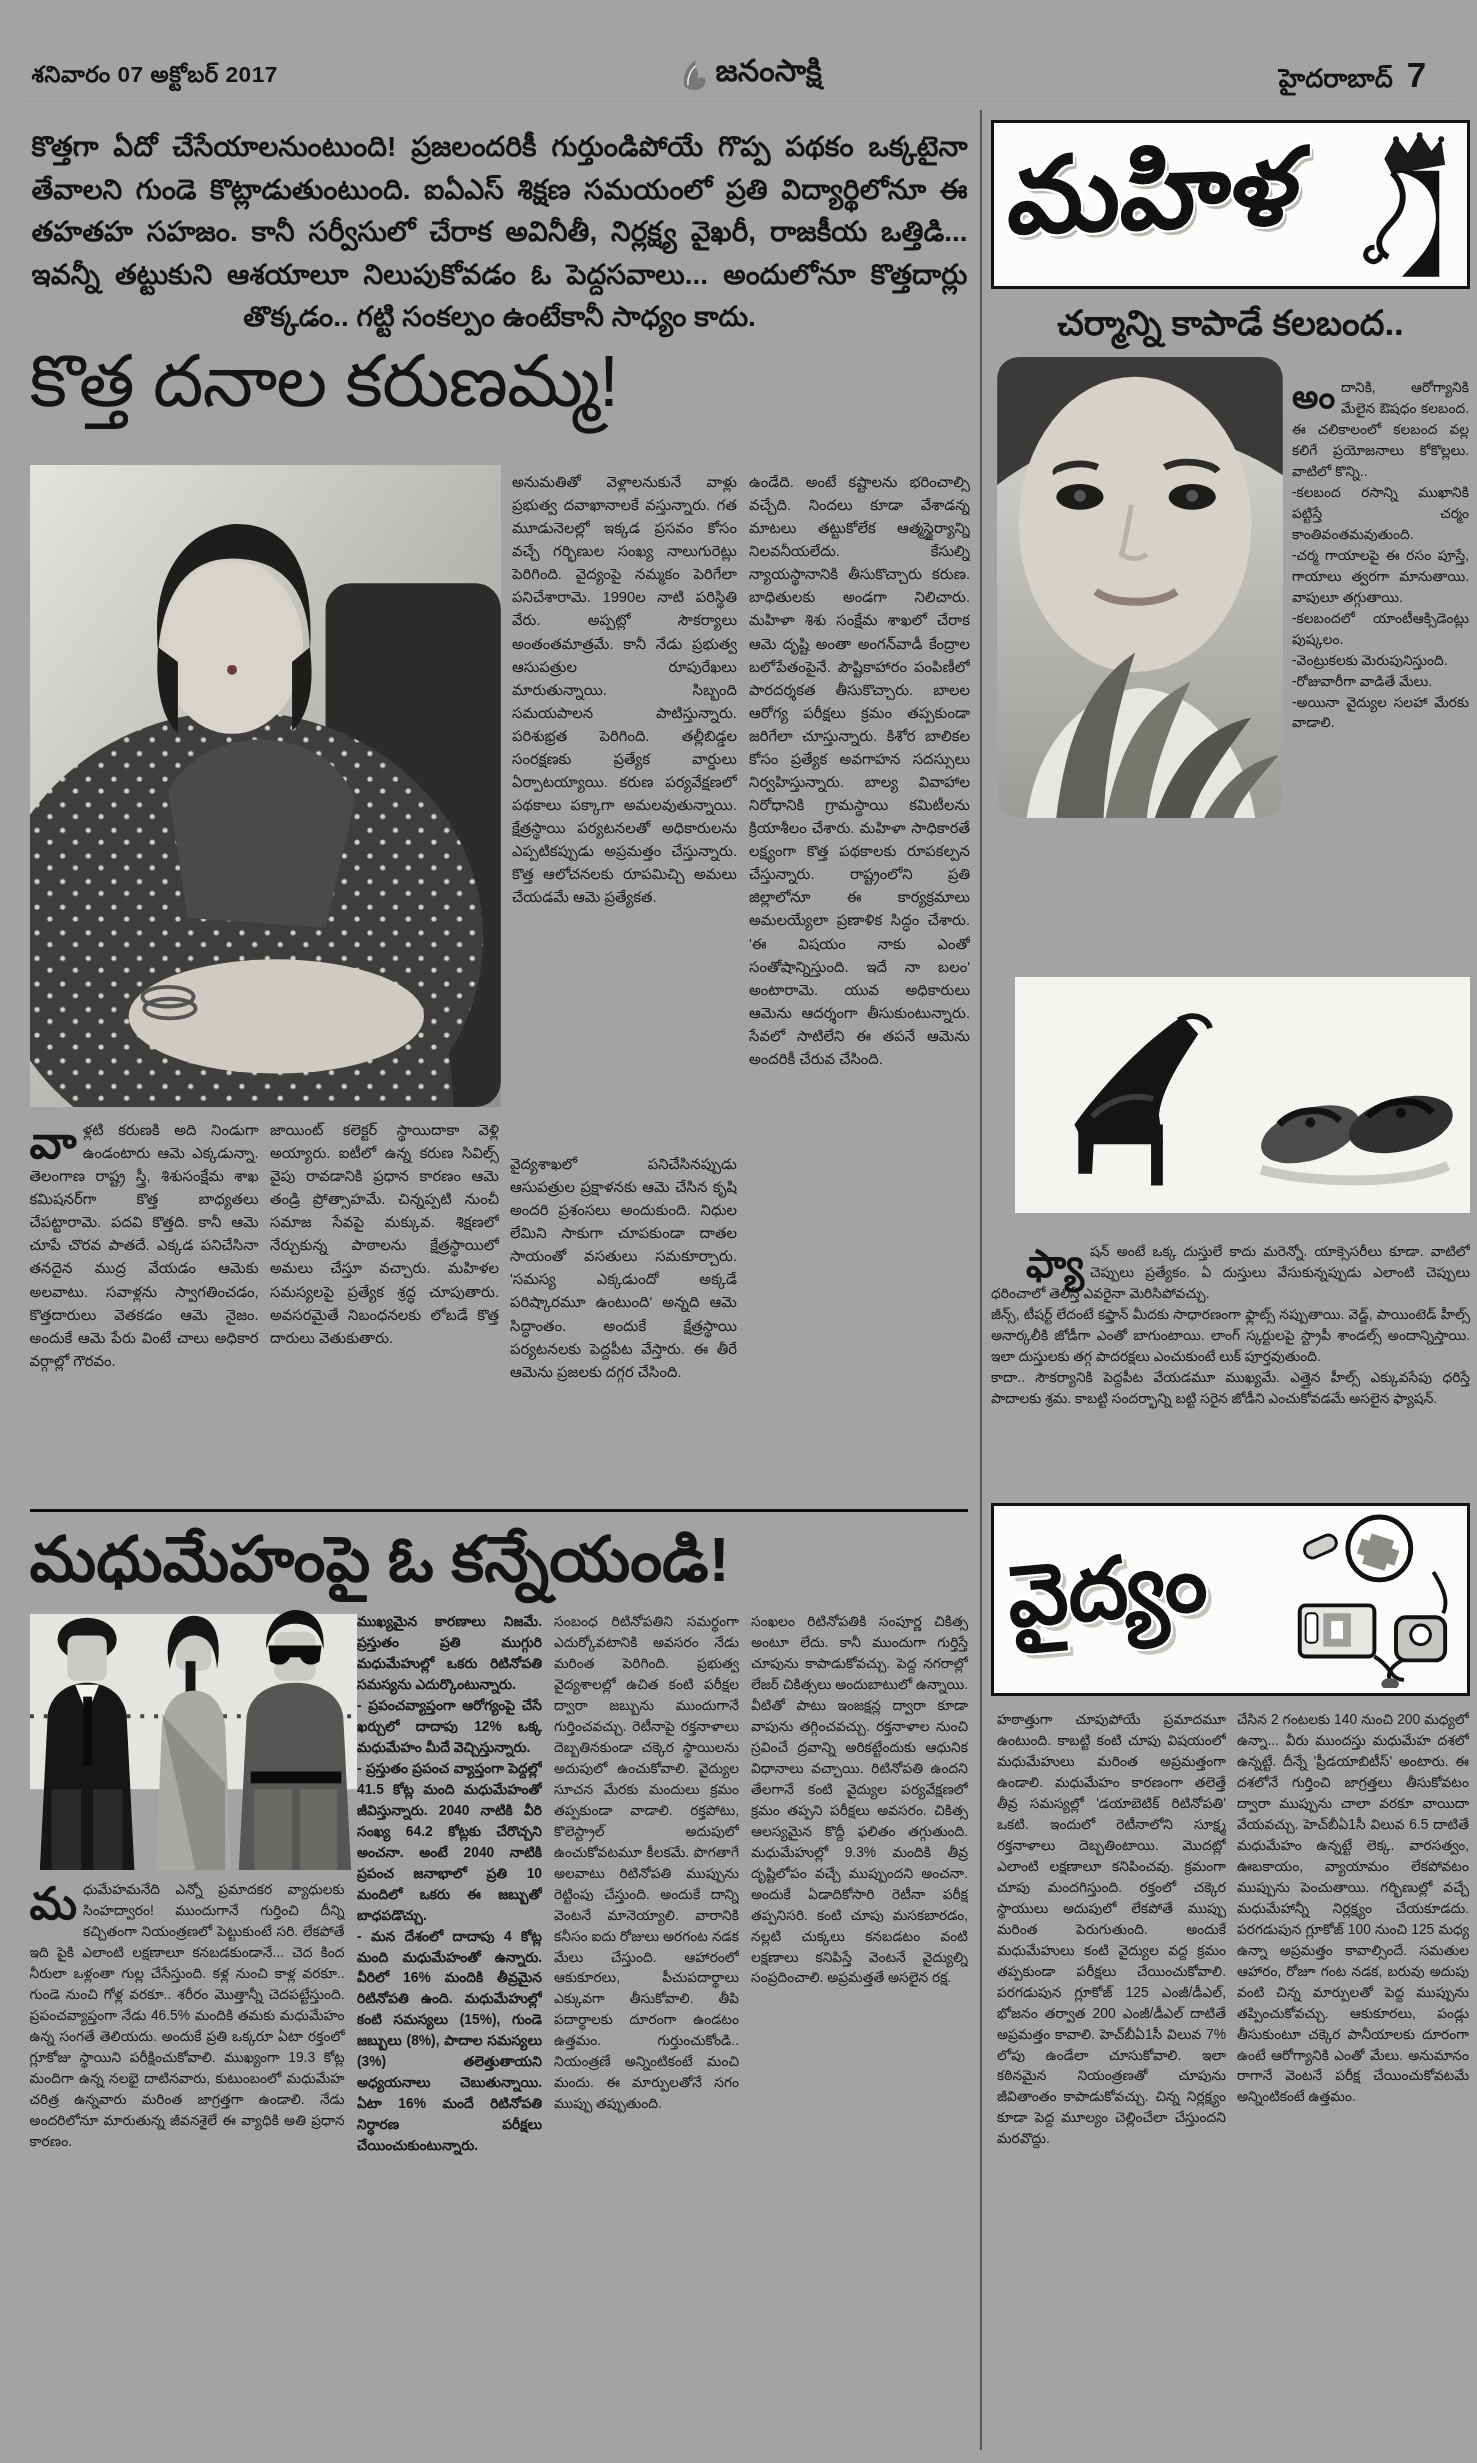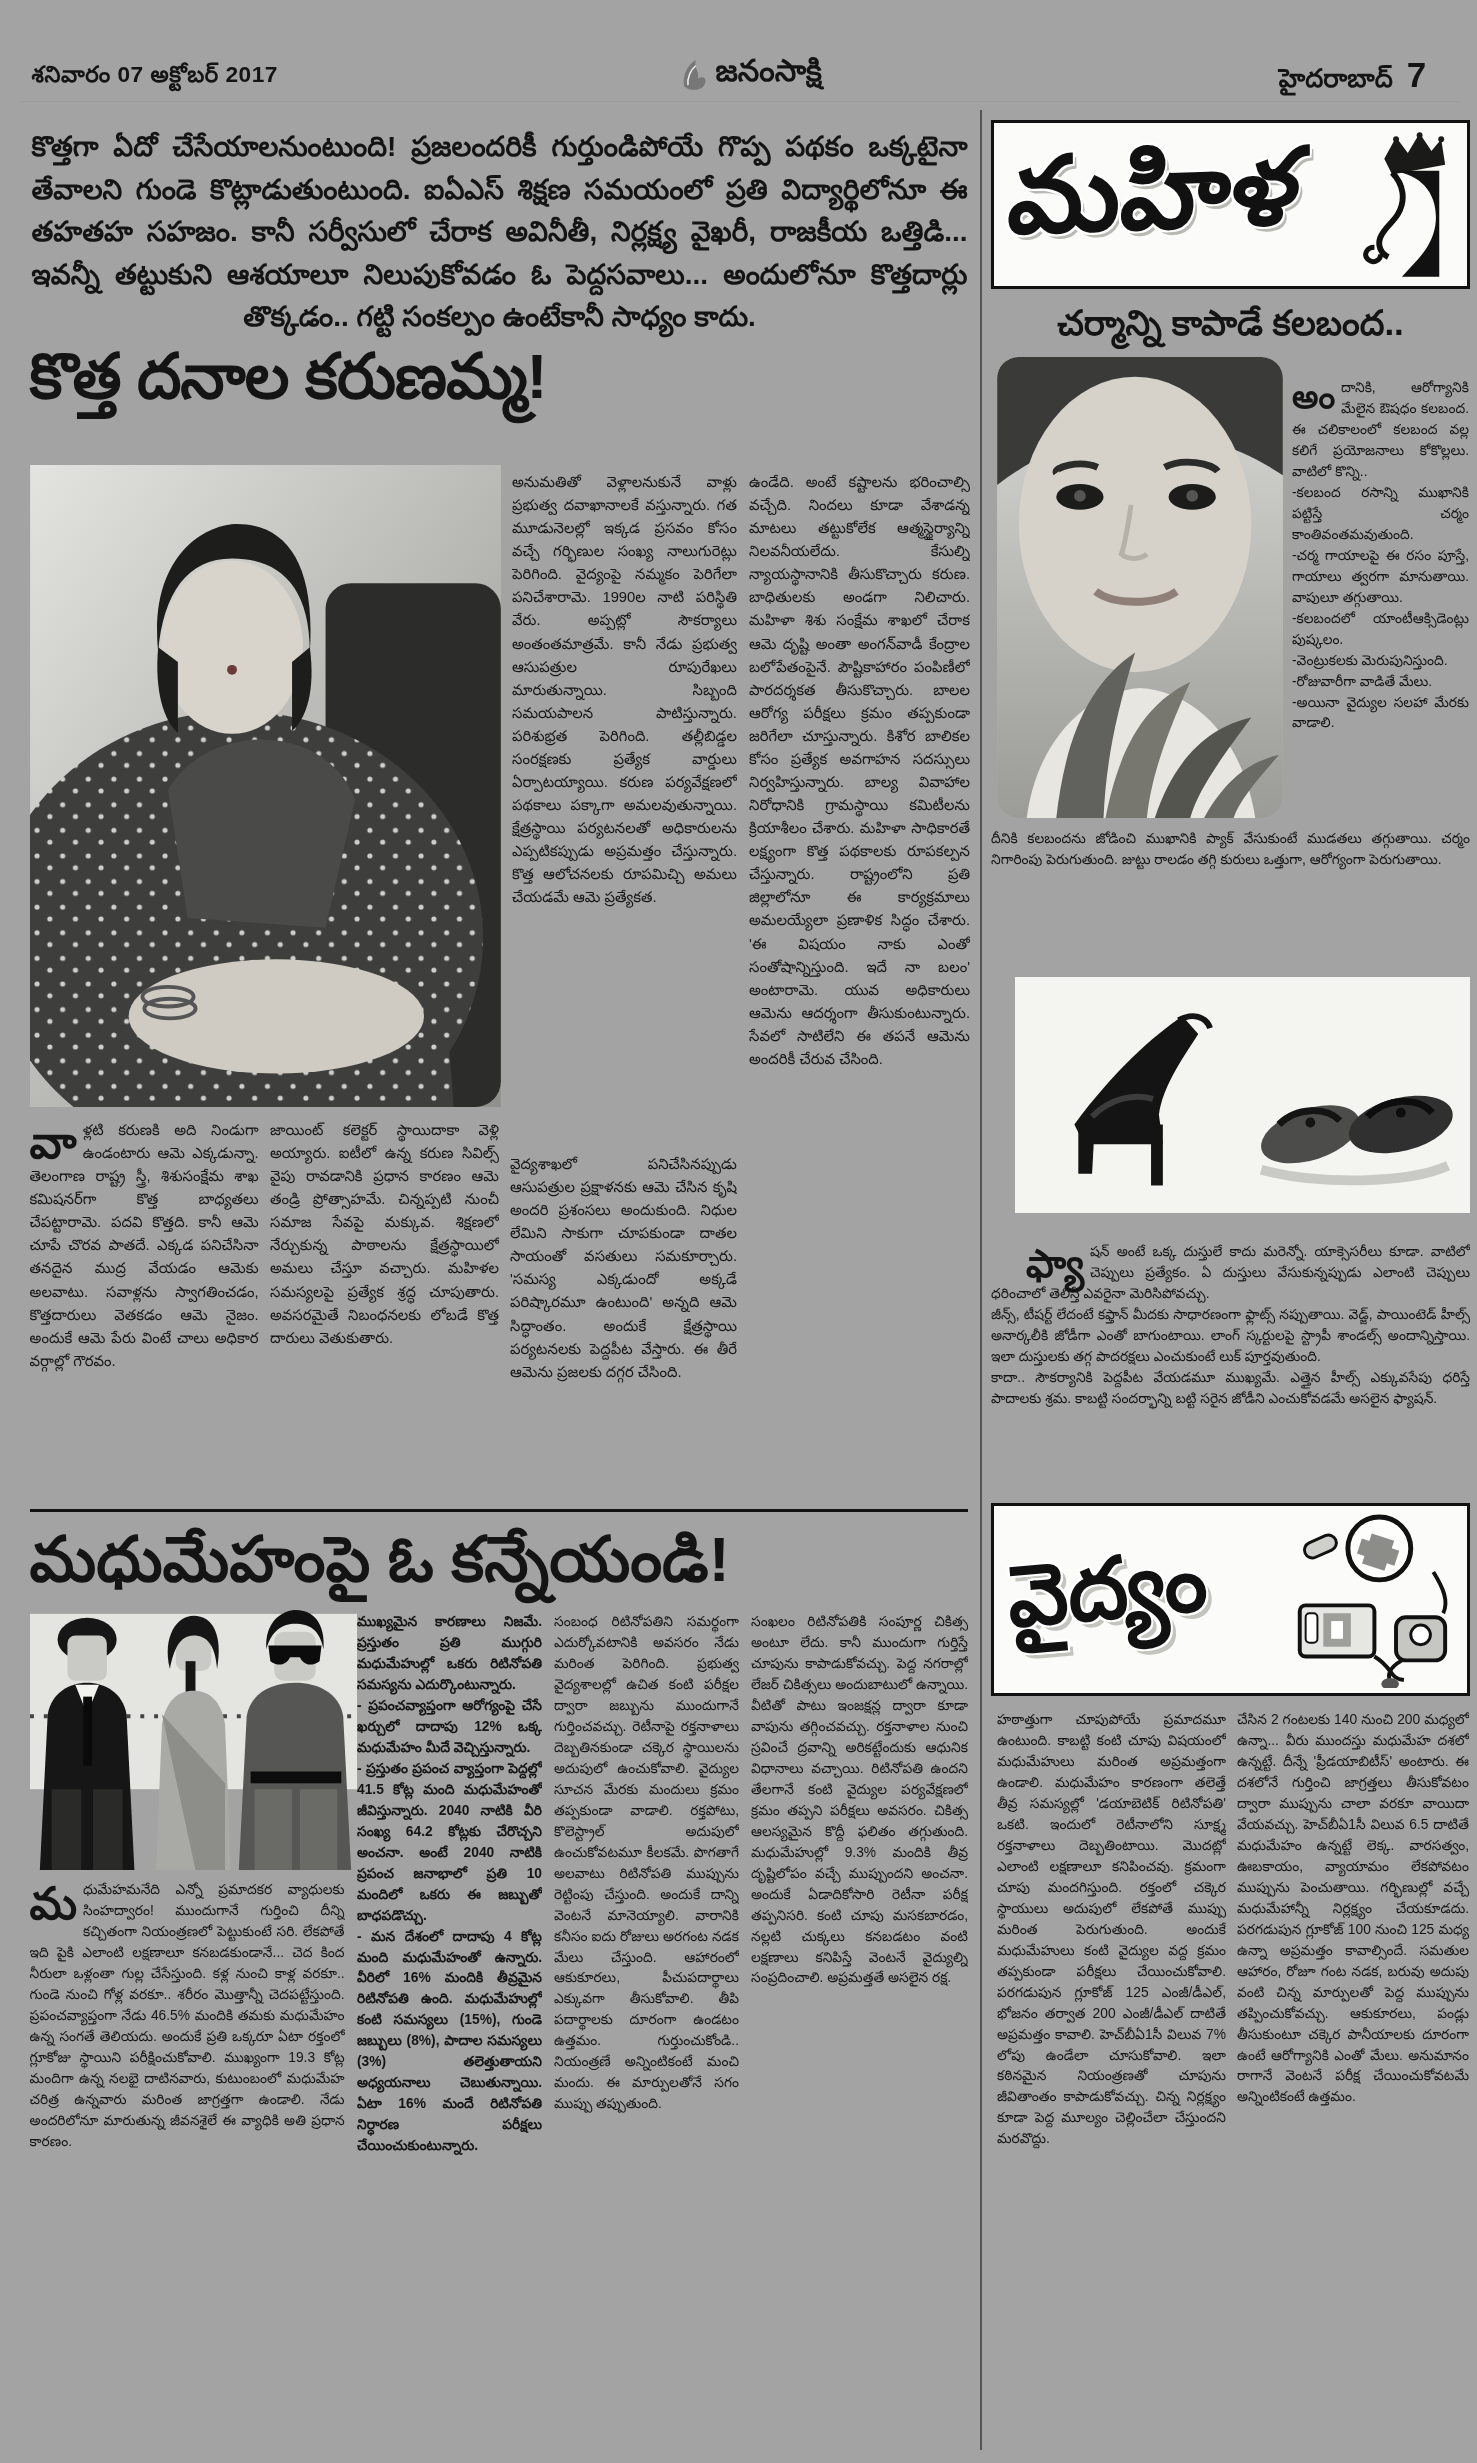--- a/index.html
+++ b/index.html
@@ -11,21 +11,21 @@
   .thinrule{background:#9a9a96;}
   .vrule{background:#555;}
   
   .hdr-date{font-size:22.7px;font-weight:bold;letter-spacing:0.5px;}
   .hdr-logo{display:flex;align-items:center;gap:5.9px;font-size:30.5px;font-weight:800;}
   .hdr-right{display:flex;align-items:baseline;gap:13.8px;justify-content:center;font-weight:bold;}
   .hdr-city{font-size:25.6px;}
   .hdr-page{font-size:35px;font-weight:800;}
   
   .lead{font-size:28px;font-weight:bold;line-height:1.52;text-align:justify;text-align-last:center;}
-  .headline-main{font-size:63px;font-weight:700;line-height:1.12;letter-spacing:-1px;white-space:nowrap;}
+  .headline-main{font-size:72px;font-weight:400;line-height:1.12;letter-spacing:-1px;white-space:nowrap;}
   .headline-d{font-size:63px;font-weight:800;line-height:1.1;white-space:nowrap;}
   .headline-sub{font-size:35px;font-weight:800;text-align:center;}
   .headline-sub2{font-size:39px;font-weight:800;text-align:center;}
   .body15{font-size:14.8px;line-height:1.56;}
   .body14{font-size:13.8px;line-height:1.52;}
   .prelines{white-space:pre-line;}
   .dc{float:left;font-size:45px;line-height:.9;font-weight:bold;padding:3.9px 5.9px 0 0;}
   
   .blackbox{border:3px solid #111;background:#fbfbf9;}
   .mast-mahila{font-size:106px;font-weight:800;transform:skewX(-6deg) rotate(-2deg);color:#111;
@@ -199,21 +199,20 @@
 
   <div class="abs tx body14 prelines" style="left:1292px;top:357px;width:177px;height:461px;">
     <span class="dc" style="font-size:33px;">అం</span><span>దానికి, ఆరోగ్యానికి మేలైన ఔషధం కలబంద. ఈ చలికాలంలో కలబంద వల్ల కలిగే ప్రయోజనాలు కోకొల్లలు. వాటిలో కొన్ని..
 -కలబంద రసాన్ని ముఖానికి పట్టిస్తే చర్మం కాంతివంతమవుతుంది.
 -చర్మ గాయాలపై ఈ రసం పూస్తే, గాయాలు త్వరగా మానుతాయి. వాపులూ తగ్గుతాయి.
 -కలబందలో యాంటీఆక్సిడెంట్లు పుష్కలం.
 -వెంట్రుకలకు మెరుపునిస్తుంది.
 -రోజువారీగా వాడితే మేలు.
 -అయినా వైద్యుల సలహా మేరకు వాడాలి.</span>
   </div>
-  <div class="abs tx body14" style="left:991px;top:829px;width:479px;height:83px;">దీనికి కలబందను జోడించి ముఖానికి ప్యాక్ వేసుకుంటే ముడతలు తగ్గుతాయి. చర్మం నిగారింపు పెరుగుతుంది. జుట్టు రాలడం తగ్గి కురులు ఒత్తుగా, ఆరోగ్యంగా పెరుగుతాయి.</div>
 
 
   <div class="abs" style="left:1015px;top:977px;width:455px;height:236px;background:#f4f4f0;">
     <svg width="455" height="236" viewBox="0 0 462 240">
       <g>
         <path d="M60 150 C100 96 140 60 170 40 L186 58 C168 86 150 112 146 140 L150 170 L70 170 Z" fill="#141414"></path>
         <rect x="138" y="150" width="12" height="62" fill="#141414"></rect>
         <path d="M64 150 L64 200 L78 200 L80 164" fill="#141414"></path>
         <path d="M166 44 C180 36 194 40 198 52" stroke="#141414" stroke-width="6" fill="none"></path>
         <path d="M78 142 C96 124 120 118 140 124" stroke="#3c3c3c" stroke-width="6" fill="none"></path>

